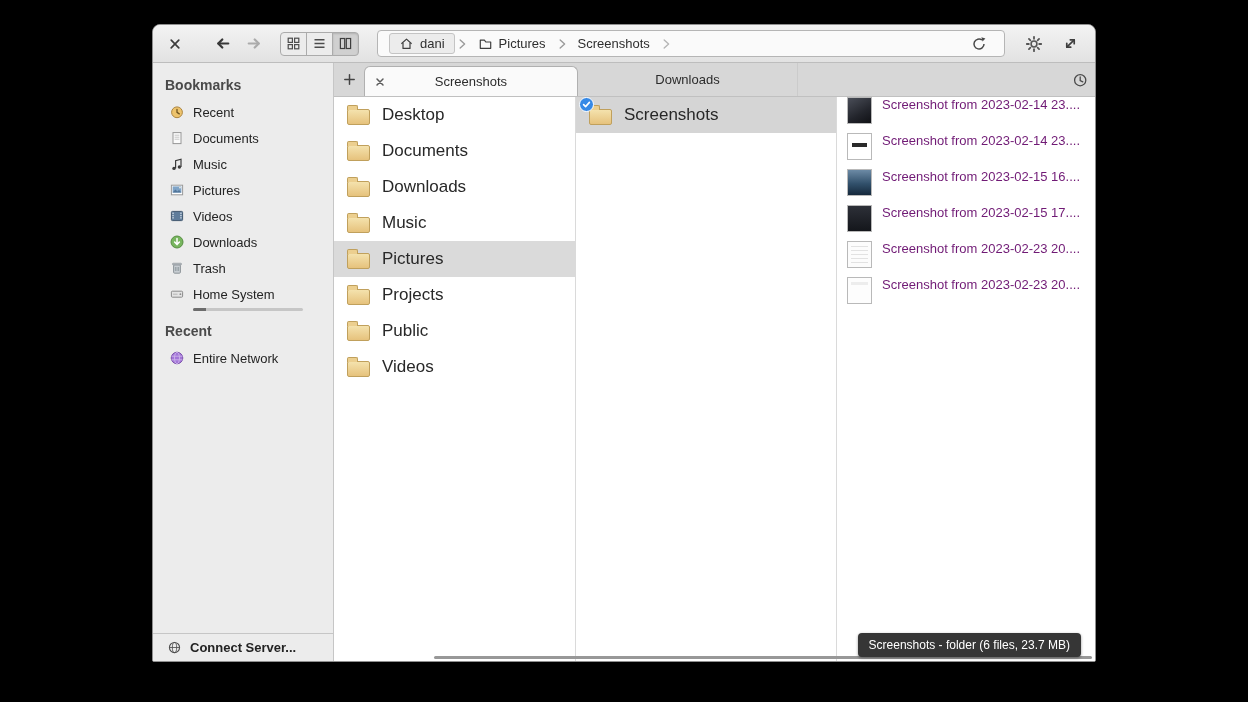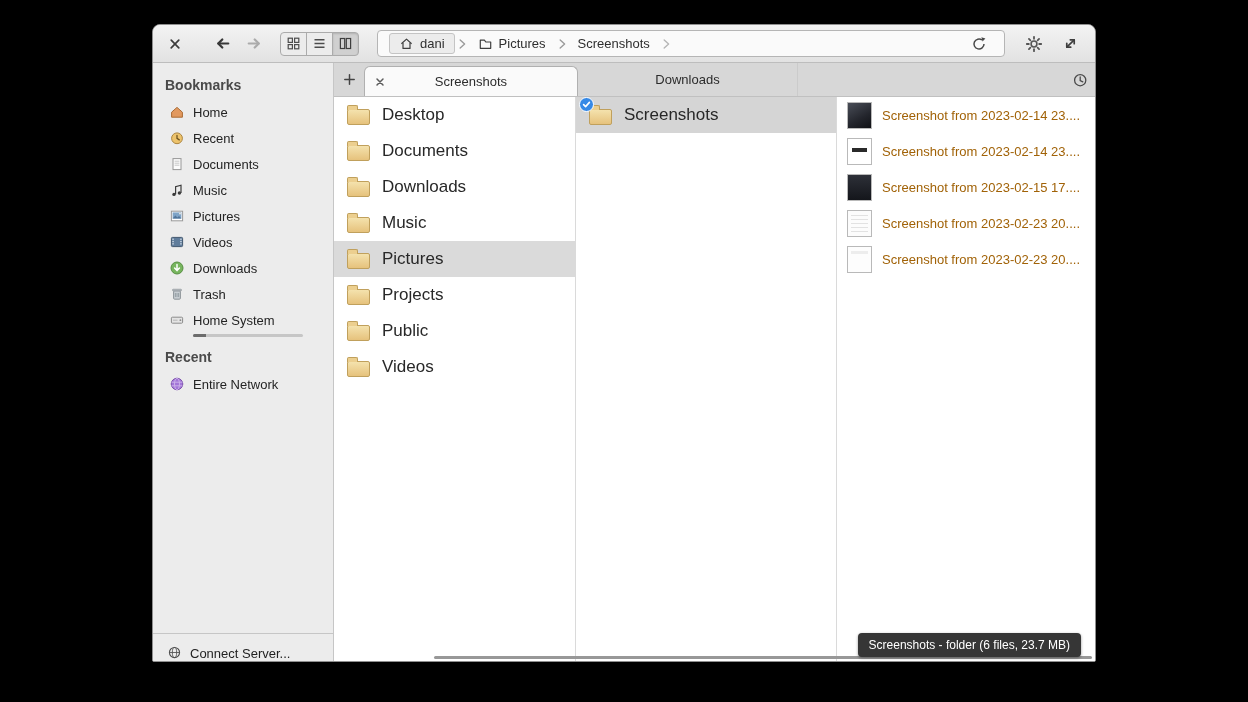--- a/index.html
+++ b/index.html
@@ -41,22 +41,22 @@
   .sidebar { flex:0 0 181px; background:#ececec; border-right:1px solid #c6c6c6;
              display:flex; flex-direction:column; min-height:0; }
   .side-list { flex:1; padding-top:5px; overflow:hidden; }
   .side-heading { font-size:14px; font-weight:700; color:#4a4a4a; padding:9px 12px 6px; }
   .side-item { height:26px; display:flex; align-items:center; gap:8px; padding:0 8px 0 15px;
                font-size:13px; color:#242424; }
   .si { width:17px; height:17px; display:flex; align-items:center; justify-content:center; flex:0 0 auto; }
   .usage-bar { height:3px; background:#c6c6c6; border-radius:2px; margin:1px 30px 3px 40px;
                position:relative; overflow:hidden; }
   .usage-fill { position:absolute; left:0; top:0; bottom:0; width:12%; background:#6c6c6c; }
-  .connect { flex:0 0 28px; border-top:1px solid #c6c6c6; display:flex; align-items:flex-end;
-             gap:7px; padding:0 13px; font-size:13px; color:#222; }
+  .connect { flex:0 0 28px; border-top:1px solid #c6c6c6; display:flex; align-items:center;
+             gap:7px; padding:0 13px; font-size:13px; color:#222;font-weight:bold; }
 
   
   .main { flex:1; display:flex; flex-direction:column; min-width:0; background:#fff; }
   .tabbar { flex:0 0 34px; background:#d7d7d7; display:flex; align-items:stretch;
             border-bottom:1px solid #c0c0c0; }
   .tb-btn { width:30px; display:flex; align-items:center; justify-content:center; }
   .tab { display:flex; align-items:center; justify-content:center; position:relative; }
   .tab.active { width:214px; background:#fafafa; border:1px solid #b0b0b0; border-bottom:none;
                 border-radius:6px 6px 0 0; margin-top:3px; }
   .tab.active .tab-close { position:absolute; left:9px; display:flex; }
@@ -77,22 +77,22 @@
   .folder { position:relative; width:23px; height:16px;
             background:linear-gradient(#f4e2ad,#e6c27c); border:1px solid #c0a05c;
             border-radius:2px; margin-top:3px; }
   .folder::before { content:""; position:absolute; top:-5px; left:-1px; width:9px; height:4px;
                     background:#eccf8f; border:1px solid #c0a05c; border-bottom:none;
                     border-radius:2px 2px 0 0; }
   .badge { position:absolute; top:-9px; left:-9px; width:15px; height:15px; border-radius:50%;
            background:#3689e6; border:1.5px solid #fff; display:flex; align-items:center;
            justify-content:center; z-index:2; }
 
-  .frow { height:36px; display:flex; align-items:center; gap:10px; padding:0 10px;
-          font-size:13px; color:#a16207; }
+  .frow { height:36px; display:flex; align-items:flex-start; gap:10px; padding:0 10px;
+          font-size:13px; color:#701a75; }
   .thumb { width:25px; height:27px; border:1px solid #b9b9b9; background:#fff;
            flex:0 0 auto; position:relative; }
   .t1 { background:linear-gradient(150deg,#4a4e58 0%,#23252c 60%,#101115 100%); }
   .t2::after { content:""; position:absolute; left:4px; right:4px; top:9px; height:4px; background:#2a2a2a; }
   .t3 { background:linear-gradient(#6c8aa5 0%,#31506b 55%,#15293c 100%); }
   .t4 { background:linear-gradient(#2d3038,#14161b); }
   .t5 { background:#fcfcfc; }
   .t5::after { content:""; position:absolute; left:3px; right:3px; top:4px; bottom:4px;
                background:repeating-linear-gradient(#e2e2e2 0 1px,transparent 1px 4px); }
   .t6 { background:#fdfdfd; }
@@ -240,28 +240,20 @@
 
     <div class="body-row">
 
       <div class="sidebar">
         <div class="side-list">
           <div class="side-heading">Bookmarks</div>
 
           <div class="side-item">
             <span class="si">
                 <svg width="16" height="16" viewBox="0 0 16 16">
-                  <path d="M2.6 8.2 L8 3.4 L13.4 8.2 V13.2 H2.6 Z" fill="#e2995f" stroke="#aa6a33" stroke-linejoin="round"></path>
-                </svg>
-              </span>
-            <span>Home</span>
-          </div>
-          <div class="side-item">
-            <span class="si">
-                <svg width="16" height="16" viewBox="0 0 16 16">
                   <circle cx="8" cy="8.3" r="5.4" fill="#edc36c" stroke="#ad853e"></circle>
                   <path d="M8 5.4 V8.4 L10.3 9.9" stroke="#6f5420" stroke-width="1.3" fill="none" stroke-linecap="round"></path>
                 </svg>
               </span>
             <span>Recent</span>
           </div>
           <div class="side-item">
             <span class="si">
                 <svg width="16" height="16" viewBox="0 0 16 16">
                   <rect x="4" y="2.6" width="8" height="11" fill="#fbfbfb" stroke="#979797"></rect>
@@ -468,20 +460,24 @@
           <div class="col-files">
             <div class="frow">
               <span class="thumb t1"></span>
               <span>Screenshot from 2023-02-14 23....</span>
             </div>
             <div class="frow">
               <span class="thumb t2"></span>
               <span>Screenshot from 2023-02-14 23....</span>
             </div>
             <div class="frow">
+              <span class="thumb t3"></span>
+              <span>Screenshot from 2023-02-15 16....</span>
+            </div>
+            <div class="frow">
               <span class="thumb t4"></span>
               <span>Screenshot from 2023-02-15 17....</span>
             </div>
             <div class="frow">
               <span class="thumb t5"></span>
               <span>Screenshot from 2023-02-23 20....</span>
             </div>
             <div class="frow">
               <span class="thumb t6"></span>
               <span>Screenshot from 2023-02-23 20....</span>

